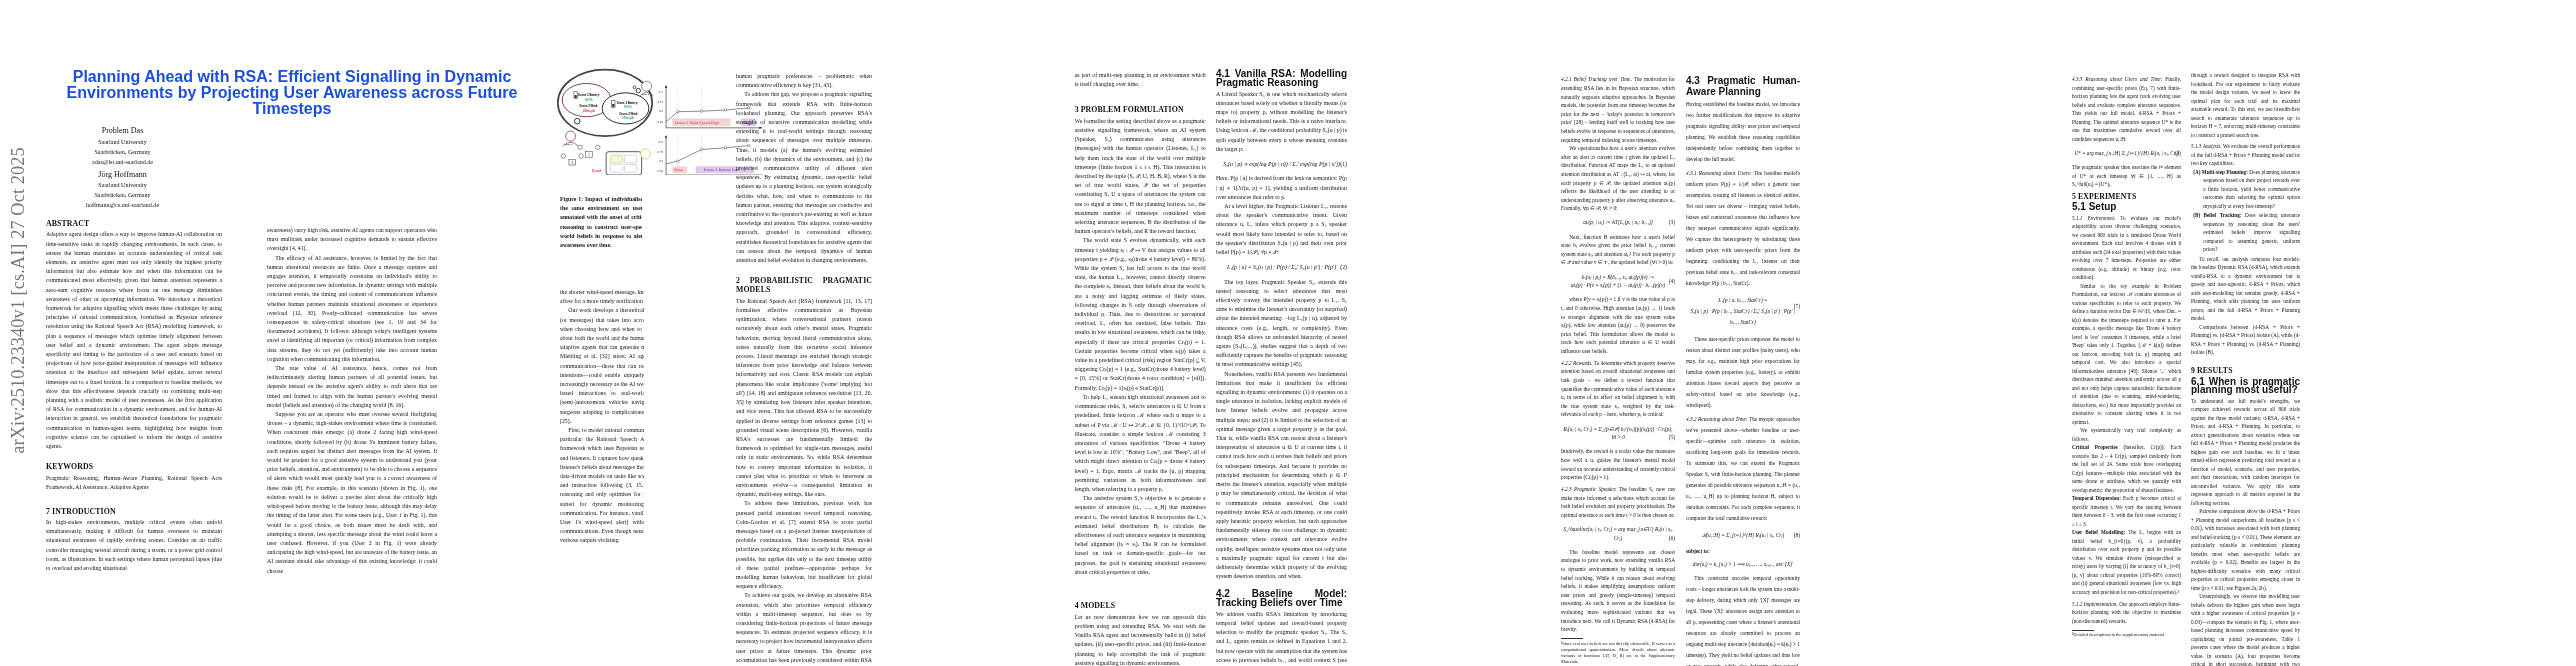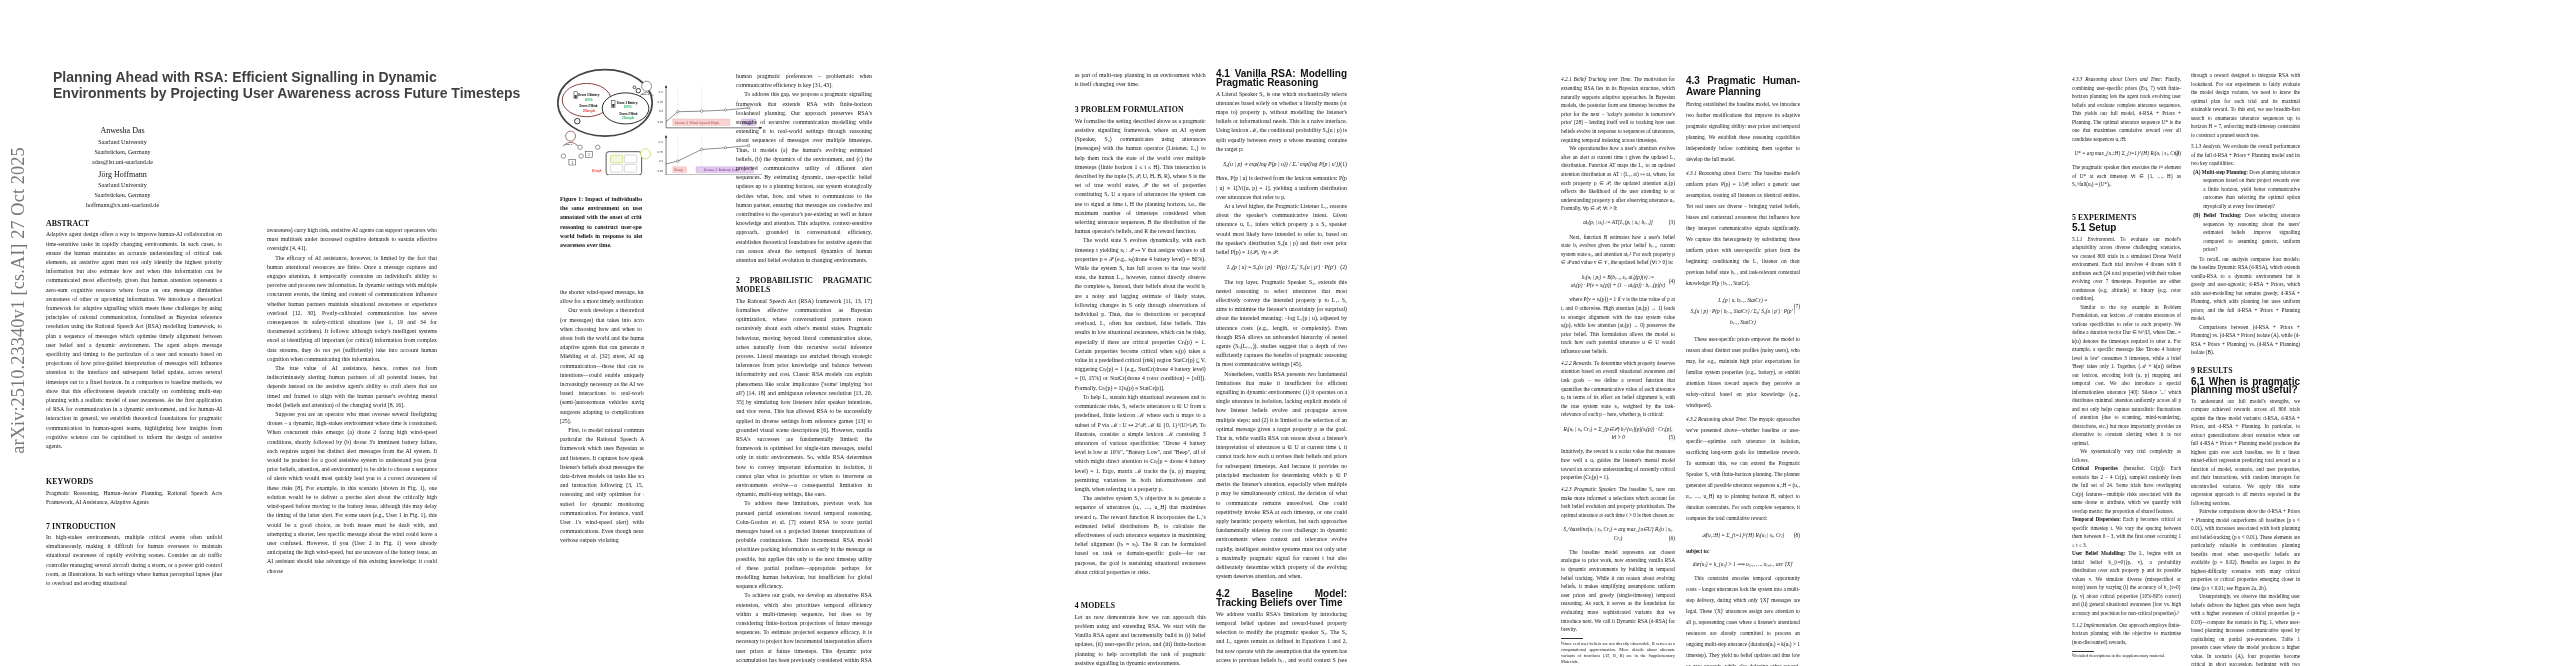--- a/index.html
+++ b/index.html
@@ -1,20 +1,20 @@
 <!DOCTYPE html>
 <html style="font-size:9px"><head>
 <meta charset="utf-8">
 <style>
 *{box-sizing:border-box;margin:0;padding:0}
 body{width:2576px;height:667px;background:#fff;font-family:"Liberation Serif",serif;color:#111;position:relative;overflow:hidden}
 .page{position:absolute;top:0;height:667px;width:644px;background:#fff}
 .arxiv{position:absolute;left:4.4px;top:89px;width:28px;height:422px;display:flex;align-items:center;justify-content:center}
 .arxiv span{transform:rotate(-90deg);white-space:nowrap;font-family:"Liberation Serif",serif;font-size:18.3px;color:#777;letter-spacing:0.1px}
-.title{position:absolute;left:53px;top:69px;width:478px;text-align:left;font-family:"Liberation Sans",sans-serif;font-weight:bold;font-size:14px;line-height:16px;color:#404040}
+.title{position:absolute;left:53px;top:69px;width:478px;text-align:center;font-family:"Liberation Sans",sans-serif;font-weight:bold;font-size:16px;line-height:16px;color:#1d4ed8}
 .authors{position:absolute;top:126px;font-size:6.1px;line-height:10px;text-align:center}
 .authors .nm{font-size:8px;line-height:10.6px}
 .col{position:absolute;font-size:5.8px;line-height:9.2px;text-align:justify;hyphens:auto}
 .col p{margin:0}
 .col p.ind{text-indent:8.3px}
 h2{font-family:"Liberation Serif",serif;font-weight:bold;font-size:7.8px;letter-spacing:0.1px;margin:0 0 2.2px 0}
 h3{font-family:Liberation Sans, sans-serif;font-weight:bold;font-size:10px;margin:0 0 2.2px 0}
 .sub{font-style:italic}
 .eq{text-align:center;font-style:italic;margin:5.6px 0;position:relative}
 .eq .n{position:absolute;right:0;font-style:normal}
@@ -29,35 +29,35 @@
 <body>
 
 <div class="page" style="left:0">
   <div class="arxiv">
       <span>arXiv:2510.23340v1  [cs.AI]  27 Oct 2025</span>
     </div>
 
   <div class="title">Planning Ahead with RSA: Efficient Signalling in Dynamic Environments by Projecting User Awareness across Future Timesteps</div>
 
   <div class="authors" style="left:67px;width:111px">
-    <div class="nm">Anwesha Das</div>
+    <div class="nm">Problem Das</div>
     <div>Saarland University</div>
     <div>Saarbrücken, Germany</div>
     <div>adas@lst.uni-saarland.de</div>
     <div style="height:3.3px"></div>
     <div class="nm">Jörg Hoffmann</div>
     <div>Saarland University</div>
     <div>Saarbrücken, Germany</div>
     <div>hoffmann@cs.uni-saarland.de</div>
   </div>
 
   <div class="col" style="left:46px;top:219px;width:176px">
     <h2>ABSTRACT</h2>
     <p>Adaptive agent design offers a way to improve human-AI collaboration on time-sensitive tasks in rapidly changing environments. In such cases, to ensure the human maintains an accurate understanding of critical task elements, an assistive agent must not only identify the highest priority information but also estimate how and when this information can be communicated most effectively, given that human attention represents a zero-sum cognitive resource where focus on one message diminishes awareness of other or upcoming information. We introduce a theoretical framework for adaptive signalling which meets these challenges by using principles of rational communication, formalised as Bayesian reference resolution using the Rational Speech Act (RSA) modelling framework, to plan a sequence of messages which optimise timely alignment between user belief and a dynamic environment. The agent adapts message specificity and timing to the particulars of a user and scenario based on projections of how prior-guided interpretation of messages will influence attention to the interface and subsequent belief update, across several timesteps out to a fixed horizon. In a comparison to baseline methods, we show that this effectiveness depends crucially on combining multi-step planning with a realistic model of user awareness. As the first application of RSA for communication in a dynamic environment, and for human-AI interaction in general, we establish theoretical foundations for pragmatic communication in human-agent teams, highlighting how insights from cognitive science can be capitalised to inform the design of assistive agents.</p>
-    <h2 style="margin-top:26px">KEYWORDS</h2>
+    <h2 style="margin-top:11px">KEYWORDS</h2>
     <p>Pragmatic Reasoning, Human-Aware Planning, Rational Speech Acts Framework, AI Assistance, Adaptive Agents</p>
     <h2 style="margin-top:14.5px">7   INTRODUCTION</h2>
     <p>In high-stakes environments, multiple critical events often unfold simultaneously, making it difficult for human overseers to maintain situational awareness of rapidly evolving scenes. Consider an air traffic controller managing several aircraft during a storm, or a power grid control room, as illustrations. In such settings where human perceptual lapses (due to overload and eroding situational</p>
   </div>
 
   <div class="col" style="left:267px;top:226px;width:170px">
     <p>awareness) carry high risk, assistive AI agents can support operators who must multitask under increased cognitive demands to sustain effective oversight [4, 41].</p>
     <p class="ind">The efficacy of AI assistance, however, is limited by the fact that human attentional resources are finite. Once a message captures and engages attention, it temporarily constrains an individual's ability to perceive and process new information. In dynamic settings with multiple concurrent events, the timing and content of communications influence whether human partners maintain situational awareness or experience overload [12, 30]. Poorly-calibrated communication has severe consequences in safety-critical situations (see 1, 19 and 34 for documented accidents). It follows: although today's intelligent systems excel at identifying all important (or critical) information from complex data streams, they do not yet (sufficiently) take into account human cognition when communicating this information.</p>
     <p class="ind">The true value of AI assistance, hence, comes not from indiscriminately alerting human partners of all potential issues, but depends instead on the assistive agent's ability to craft alerts that are timed and framed to align with the human partner's evolving mental model (beliefs and attention) of the changing world [8, 16].</p>
     <p class="ind">Suppose you are an operator who must oversee several firefighting drones – a dynamic, high-stakes environment where time is constrained. When concurrent risks emerge: (a) drone 2 facing high wind-speed conditions, shortly followed by (b) drone 3's imminent battery failure, each requires urgent but distinct alert messages from the AI system. It would be prudent for a good assistive system to understand you (your prior beliefs, attention, and environment) to be able to choose a sequence of alerts which would most quickly lead you to a correct awareness of these risks [8]. For example, in this scenario (shown in Fig. 1), one solution would be to deliver a precise alert about the critically high wind-speed before moving to the battery issue, although this may delay the timing of the latter alert. For some users (e.g., User 1 in Fig. 1), this would be a good choice, as both issues must be dealt with, and attempting a shorter, less specific message about the wind could leave a user confused. However, if you (User 2 in Fig. 1) were already anticipating the high wind-speed, but are unaware of the battery issue, an AI assistant should take advantage of this existing knowledge: it could choose</p>
@@ -253,21 +253,21 @@
     <p class="ind">This constraint encodes temporal opportunity costs – longer utterances lock the system into a multi-step delivery, during which only '(X)' messages are legal. These '(X)' utterances assign zero attention to all p, representing cases where a listener's attentional resources are already committed to process an ongoing multi-step utterance (duration(uₜ) = k(uₜ) &gt; 1 timestep). They yield no belief updates and thus low or zero rewards, while also delaying other reward-accruing utterances. This double penalty allows the planner to simulate trade-offs between informativeness and timeliness.</p>
     <p class="ind">Applied with only uniform priors, the result of this user-agnostic planning would likely result in a less sensitive model. We use this deliberate ablation to isolate the contribution of planning (reasoning about time), terming it the d-RSA + Planning model. We term the model with informed priors (Eq. 7) but without planning the d-RSA + Priors model, to assess the impact of user-modelling (reasoning about users) individually.</p>
   </div>
 </div>
 
 <div class="page" style="left:2034px;width:542px;background:transparent">
   <div class="col" style="left:38px;top:71px;width:109px;font-size:5.2px;line-height:8.5px">
     <p style="margin-top:4.4px"><span class="sub">4.3.3   Reasoning about Users and Time:</span> <span>Finally, combining user-specific priors (Eq. 7) with finite-horizon planning lets the agent track evolving user beliefs and evaluate complete utterance sequences. This yields our full model, d-RSA + Priors + Planning. The optimal utterance sequence U* is the one that maximises cumulative reward over all candidate sequences u₁:H:</span></p>
     <div class="eq"><span>U* = arg max_{u₁:H} Σ_{t=1}^{H} Rₜ(uₜ | sₜ, Crₜ)</span><span class="n">(9)</span></div>
     <p>The pragmatic speaker then executes the tᵗʰ element of U* at each timestep ∀t ∈ {1, …, H} as S₂^full(uₜ) = (U*)ₜ.</p>
-    <h2 style="margin-top:25px">5   EXPERIMENTS</h2>
+    <h2 style="margin-top:4px">5   EXPERIMENTS</h2>
     <h3>5.1   Setup</h3>
     <p><span class="sub">5.1.1   Environment.</span> <span>To evaluate our model's adaptability across diverse challenging scenarios, we created 800 trials in a simulated Drone World environment. Each trial involves 4 drones with 6 attributes each (24 total properties) with their values evolving over 7 timesteps. Properties are either continuous (e.g. altitude) or binary (e.g. rotor condition).</span></p>
     <p class="ind">Similar to the toy example in Problem Formulation, our lexicon ℳ contains utterances of various specificities to refer to each property. We define a duration vector Dur ∈ ℕ^|U|, where Durᵤ = k(u) denotes the timesteps required to utter u. For example, a specific message like 'Drone 4 battery level is low' consumes 3 timesteps, while a brief 'Beep' takes only 1. Together, (ℳ + k(u)) defines our lexicon, encoding both (u, p) mapping and temporal cost. We also introduce a special informationless utterance [40]: Silence '...' which distributes minimal attention uniformly across all p and not only helps capture naturalistic fluctuations of attention (due to scanning, mind-wandering, distractions, etc.) but more importantly provides an alternative to constant alerting when it is not optimal.</p>
     <p class="ind">We systematically vary trial complexity as follows.</p>
     <p><span class="b">Critical Properties</span> <span>(hereafter, Cr(p)): Each scenario has 2 – 4 Cr(p), sampled randomly from the full set of 24. Some trials have overlapping Cr(p) features—multiple risks associated with the same drone or attribute, which we quantify with overlap metric: the proportion of shared features.</span></p>
     <p><span class="b">Temporal Dispersion:</span> <span>Each p becomes critical at specific timestep t. We vary the spacing between them between 0 – 3, with the first onset occurring 1 ≤ t ≤ 3.</span></p>
     <p><span class="b">User Belief Modelling:</span> <span>The L₁ begins with an initial belief b_{t=0}(p, v), a probability distribution over each property p and its possible values v. We simulate diverse (misspecified or noisy) users by varying (i) the accuracy of b_{t=0}(p, v) about critical properties (10%-80% correct) and (ii) general situational awareness (low vs. high accuracy and precision for non-critical properties).²</span></p>
     <p style="margin-top:3.3px"><span class="sub">5.1.2   Implementation.</span> <span>Our approach employs finite-horizon planning with the objective to maximise (non-discounted) rewards,</span></p>
     <div class="foot"></div>
     <div class="fn">²Detailed descriptions in the supplementary material.</div>

